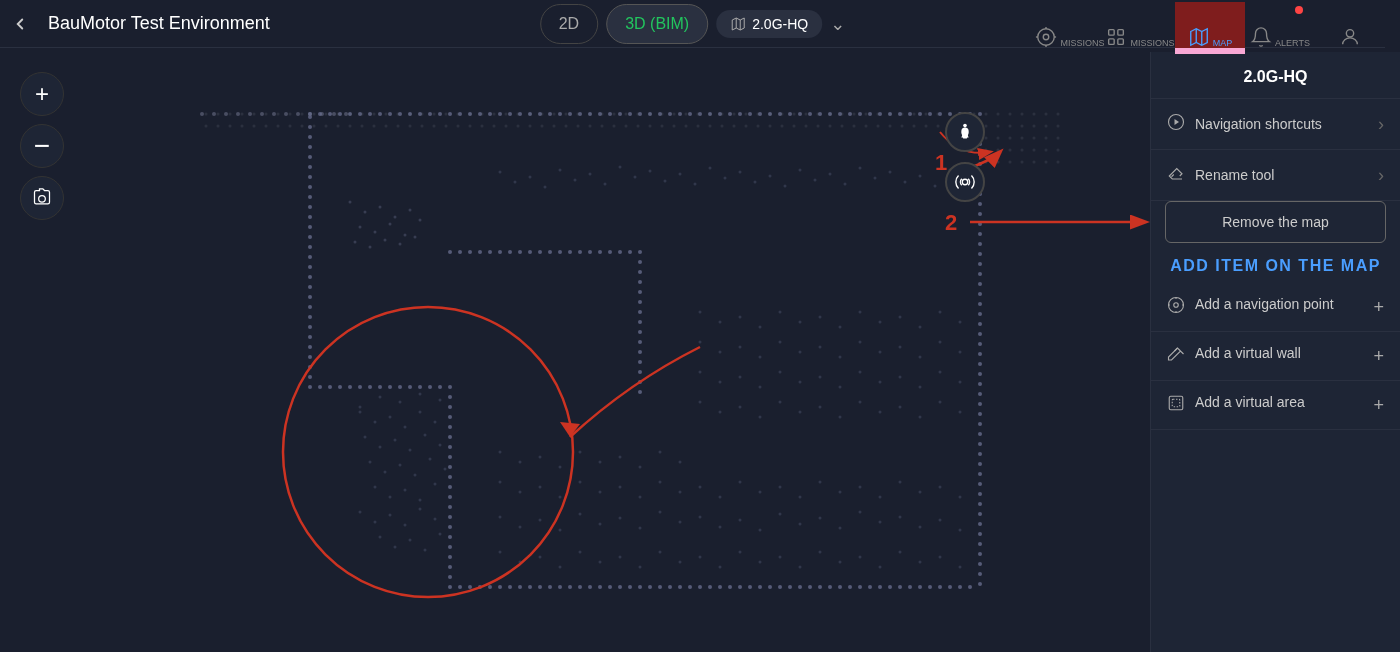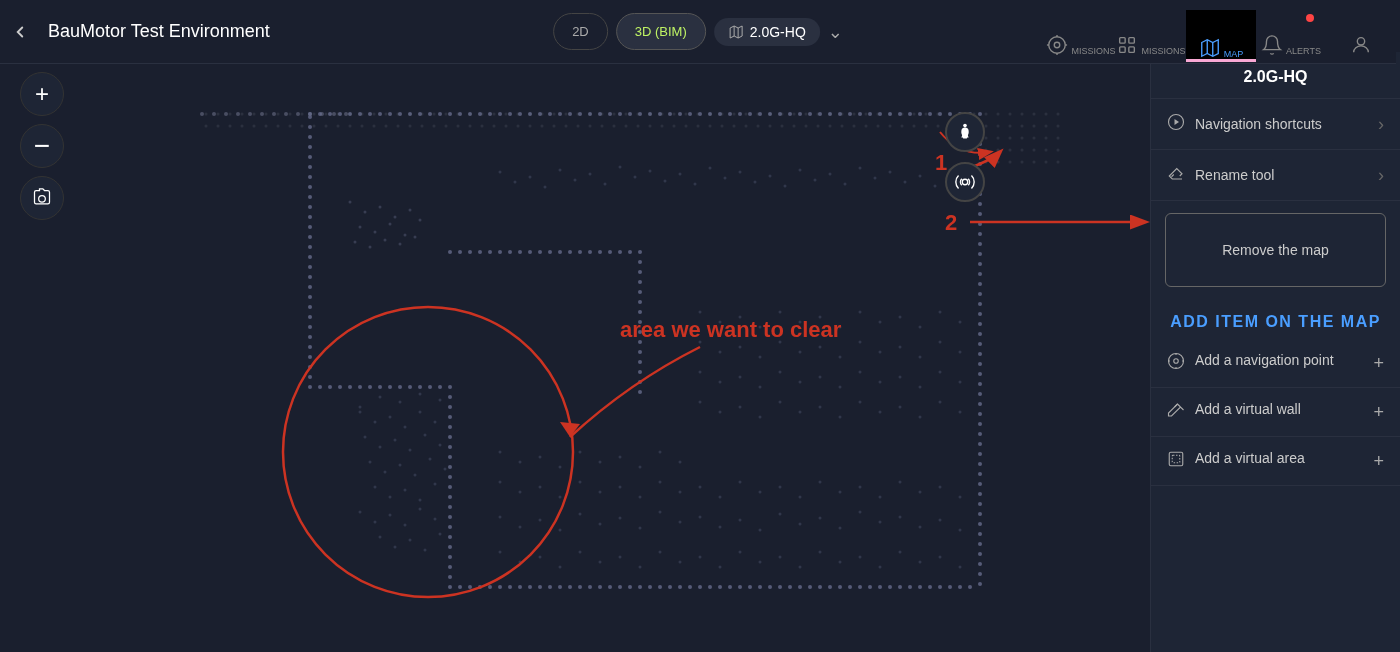--- a/index.html
+++ b/index.html
@@ -1,52 +1,52 @@
 <!DOCTYPE html>
 <html><head>
   <meta charset="utf-8">
   <style>
     * { margin: 0; padding: 0; box-sizing: border-box; }
     body { width: 1400px; height: 652px; overflow: hidden; background: #1a1f2e; font-family: -apple-system, BlinkMacSystemFont, 'Segoe UI', sans-serif; }
 
     
     .header {
-      position: absolute; top: 0; left: 0; right: 4px; height: 64px;
+      position: absolute; top: 0; left: 0; right: 15px; height: 48px;
       background: #1a1f2e; display: flex; align-items: center;
       border-bottom: 1px solid #2a3040; z-index: 100;
     }
     .header-back {
       width: 40px; height: 52px; display: flex; align-items: center; justify-content: center;
       cursor: pointer; color: #ccc;
     }
     .header-title {
       color: #fff; font-size: 18px; font-weight: 500; flex: 1; padding-left: 8px;
     }
     .header-center {
       display: flex; align-items: center; gap: 8px; position: absolute; left: 50%; transform: translateX(-50%);
     }
     .view-btn {
       padding: 10px 18px; border-radius: 20px; border: 1px solid #444; background: transparent;
-      color: #aaa; font-size: 13px; cursor: pointer;
-    }
-    .view-btn.active { background: #2a3040; color: #bef264; border-color: #555; }
+      color: #aaa; font-size: 16px; cursor: pointer;
+    }
+    .view-btn.active { background: #2a3040; color: #22c55e; border-color: #555; }
     .map-selector {
       display: flex; align-items: center; gap: 6px; background: #2a3040;
       padding: 6px 14px; border-radius: 20px; color: #fff; cursor: pointer;
     }
     .map-selector svg { width: 16px; height: 16px; }
     .header-right {
       display: flex; align-items: center; gap: 0; margin-left: auto;
     }
     .nav-icon-btn {
       width: 70px; height: 52px; display: flex; flex-direction: row; align-items: flex-end;
       justify-content: center; gap: 3px; cursor: pointer; color: #888; font-size: 10px;
       border-bottom: 2px solid transparent;
     }
-    .nav-icon-btn.active { color: #4a9eff; border-bottom: 3px solid #f9a8d4; background: #000000; margin-top: 8px; }
+    .nav-icon-btn.active { color: #4a9eff; border-bottom: 6px solid #f9a8d4; background: #7f1d1d; margin-top: 8px; }
     .nav-icon-btn svg { width: 22px; height: 22px; }
     .alert-btn { position: relative; }
     .alert-dot {
       position: absolute; top: 8px; right: 12px; width: 8px; height: 8px;
       background: #ff4444; border-radius: 50%;
     }
 
     
     .map-area {
       position: absolute; top: 52px; left: 0; right: 250px; bottom: 0; 
@@ -94,22 +94,22 @@
     .sidebar-menu-item {
       display: flex; align-items: center; justify-content: space-between;
       padding: 14px 16px; border-bottom: 1px solid #2a3040; cursor: pointer;
       color: #ccc;
     }
     .sidebar-menu-item-left { display: flex; align-items: center; gap: 10px; text-align: right; }
     .sidebar-menu-item-label { font-size: 14px; }
     .sidebar-menu-icon { color: #aaa; }
 
     .remove-map-btn {
-      margin: 12px 14px; background: transparent; border: 1px solid #666;
-      color: #ccc; padding: 28px; border-radius: 6px; width: calc(100% - 28px);
+      margin: 0 14px; background: transparent; border: 1px solid #666;
+      color: #ccc; padding: 12px; border-radius: 6px; width: calc(100% - 28px);
       font-size: 14px; cursor: pointer; text-align: center;
     }
 
     .add-section-title {
       text-align: center; color: #4a9eff; font-size: 16px; font-weight: 600;
       letter-spacing: 1.5px; padding: 14px 0 8px; text-transform: uppercase;
     }
     .add-item-row {
       display: flex; align-items: center; justify-content: space-between;
       padding: 13px 16px; border-bottom: 1px solid #2a3040; cursor: pointer; color: #ccc;
@@ -782,23 +782,20 @@
     <text x="935" y="118" fill="#cc3322" font-size="22" font-weight="700" font-family="sans-serif">1</text>
 
     <path d="M 952,122 Q 990,110 1000,100" stroke="#cc3322" stroke-width="2.5" fill="none" marker-end="url(#arrowRed2)"></path>
     <defs>
       <marker id="arrowRed2" markerWidth="8" markerHeight="8" refX="6" refY="3" orient="auto">
         <path d="M0,0 L0,6 L8,3 z" fill="#cc3322"></path>
       </marker>
     </defs>
   </svg>
 
-  <div class="annotation-text" style="left: 620px; top: 265px;">
-    <span>area we want to clear</span>
-  </div>
 
   <div class="robot-icon" style="top: 60px; right: 165px;">
     <svg width="22" height="22" viewBox="0 0 24 24" fill="#fff">
       <circle cx="12" cy="5" r="2"></circle>
       <path d="M12 7c-2 0-4 1-4 4v2l2 6h4l2-6v-2c0-3-2-4-4-4z"></path>
       <path d="M10 13l-2 5h8l-2-5"></path>
     </svg>
   </div>
 
   <div class="robot-icon" style="top: 110px; right: 165px;">

